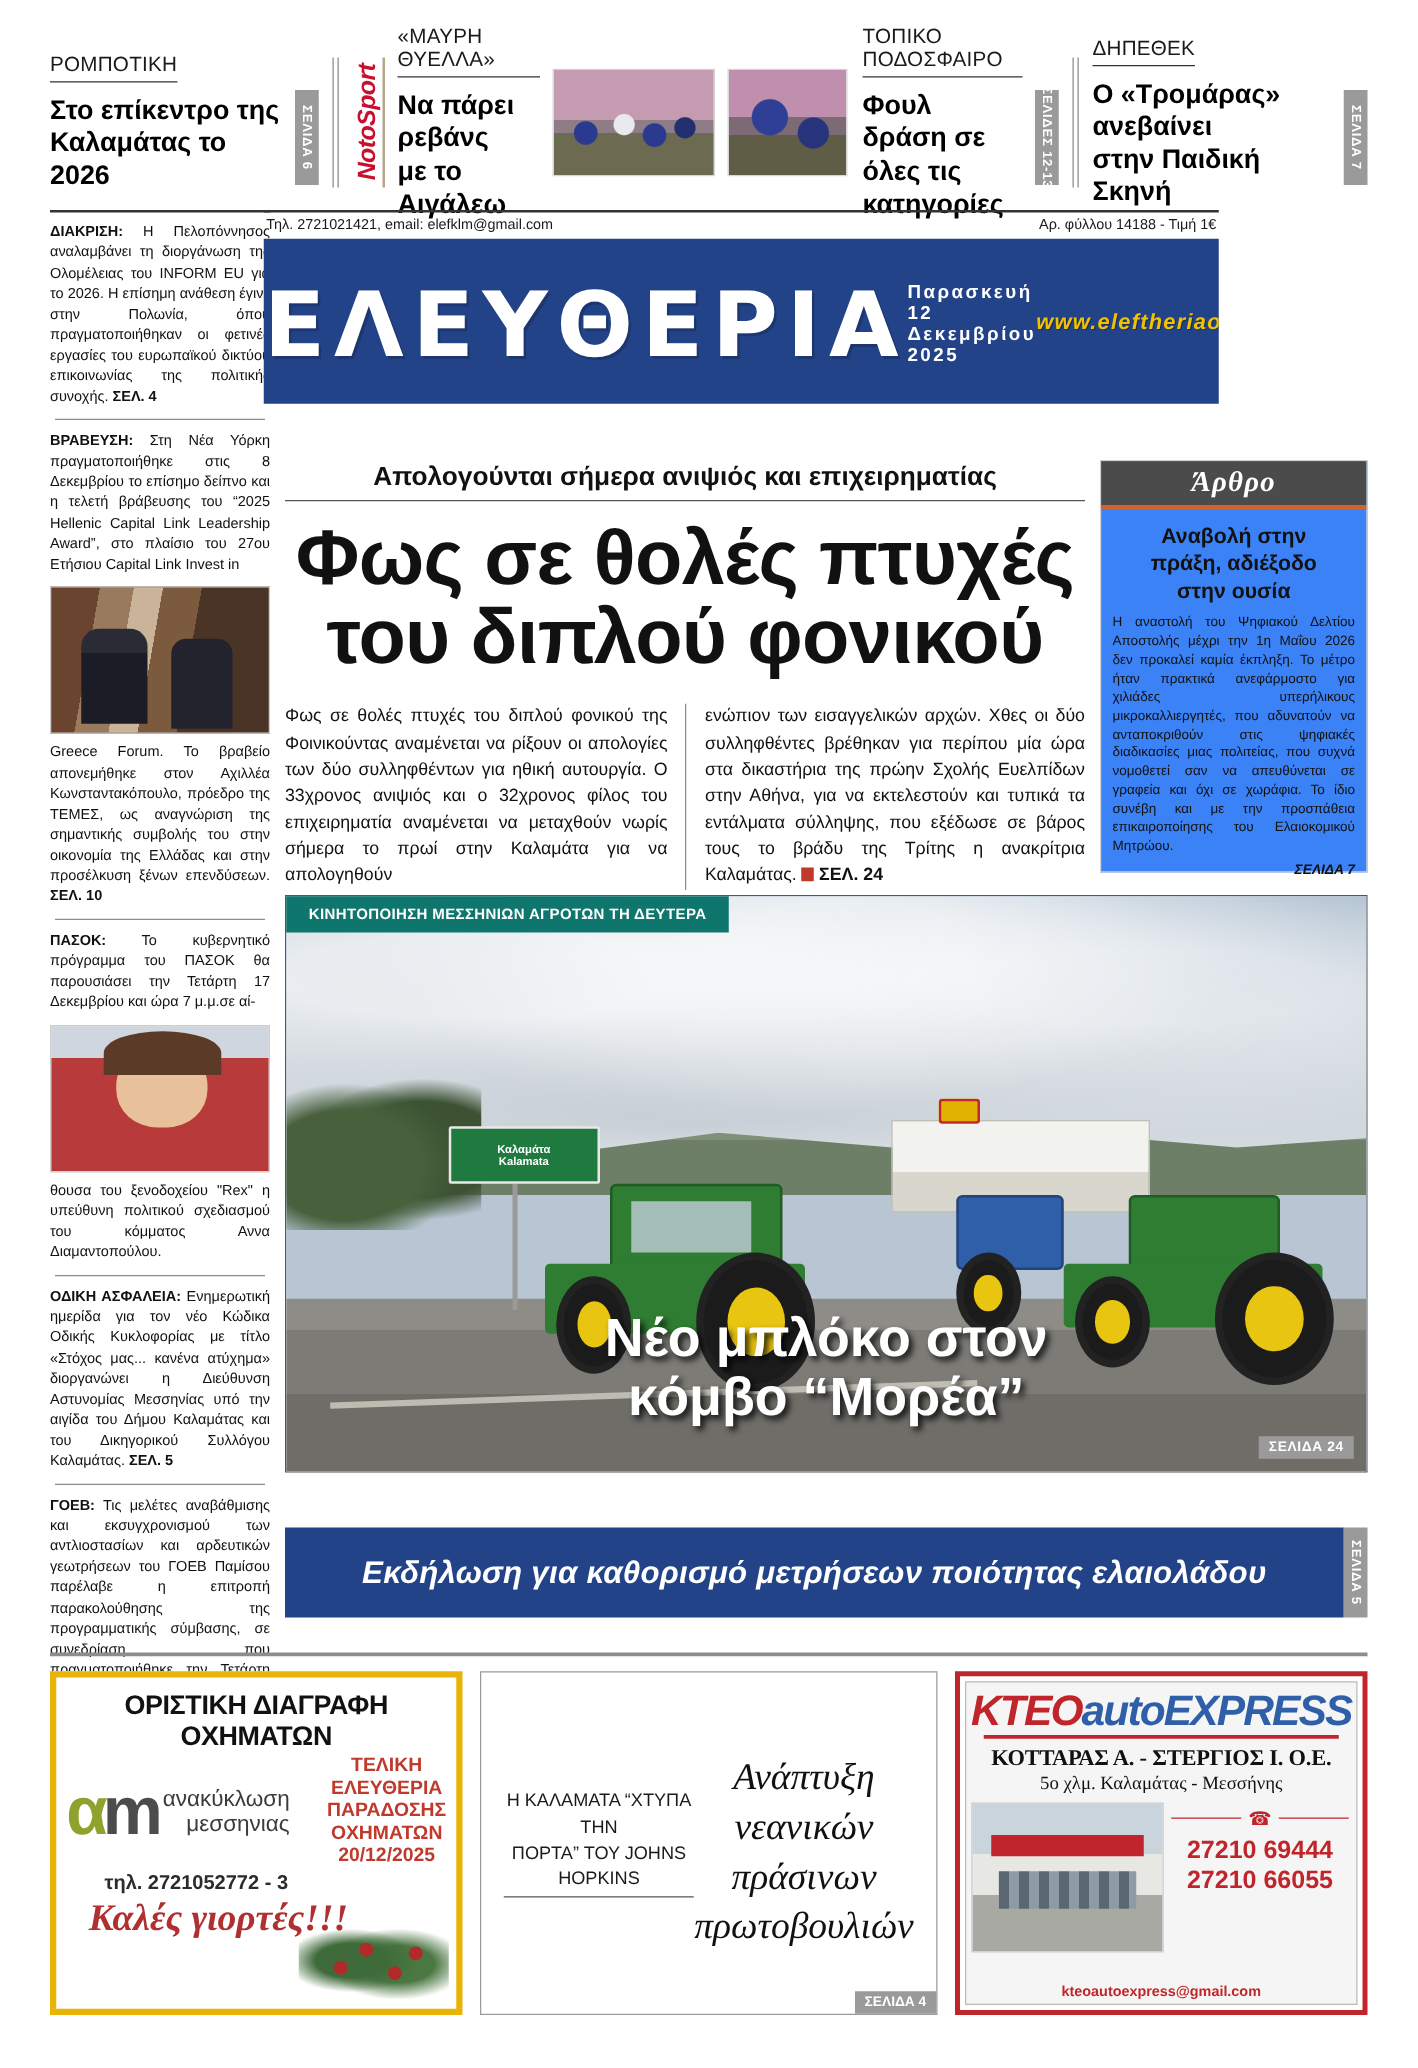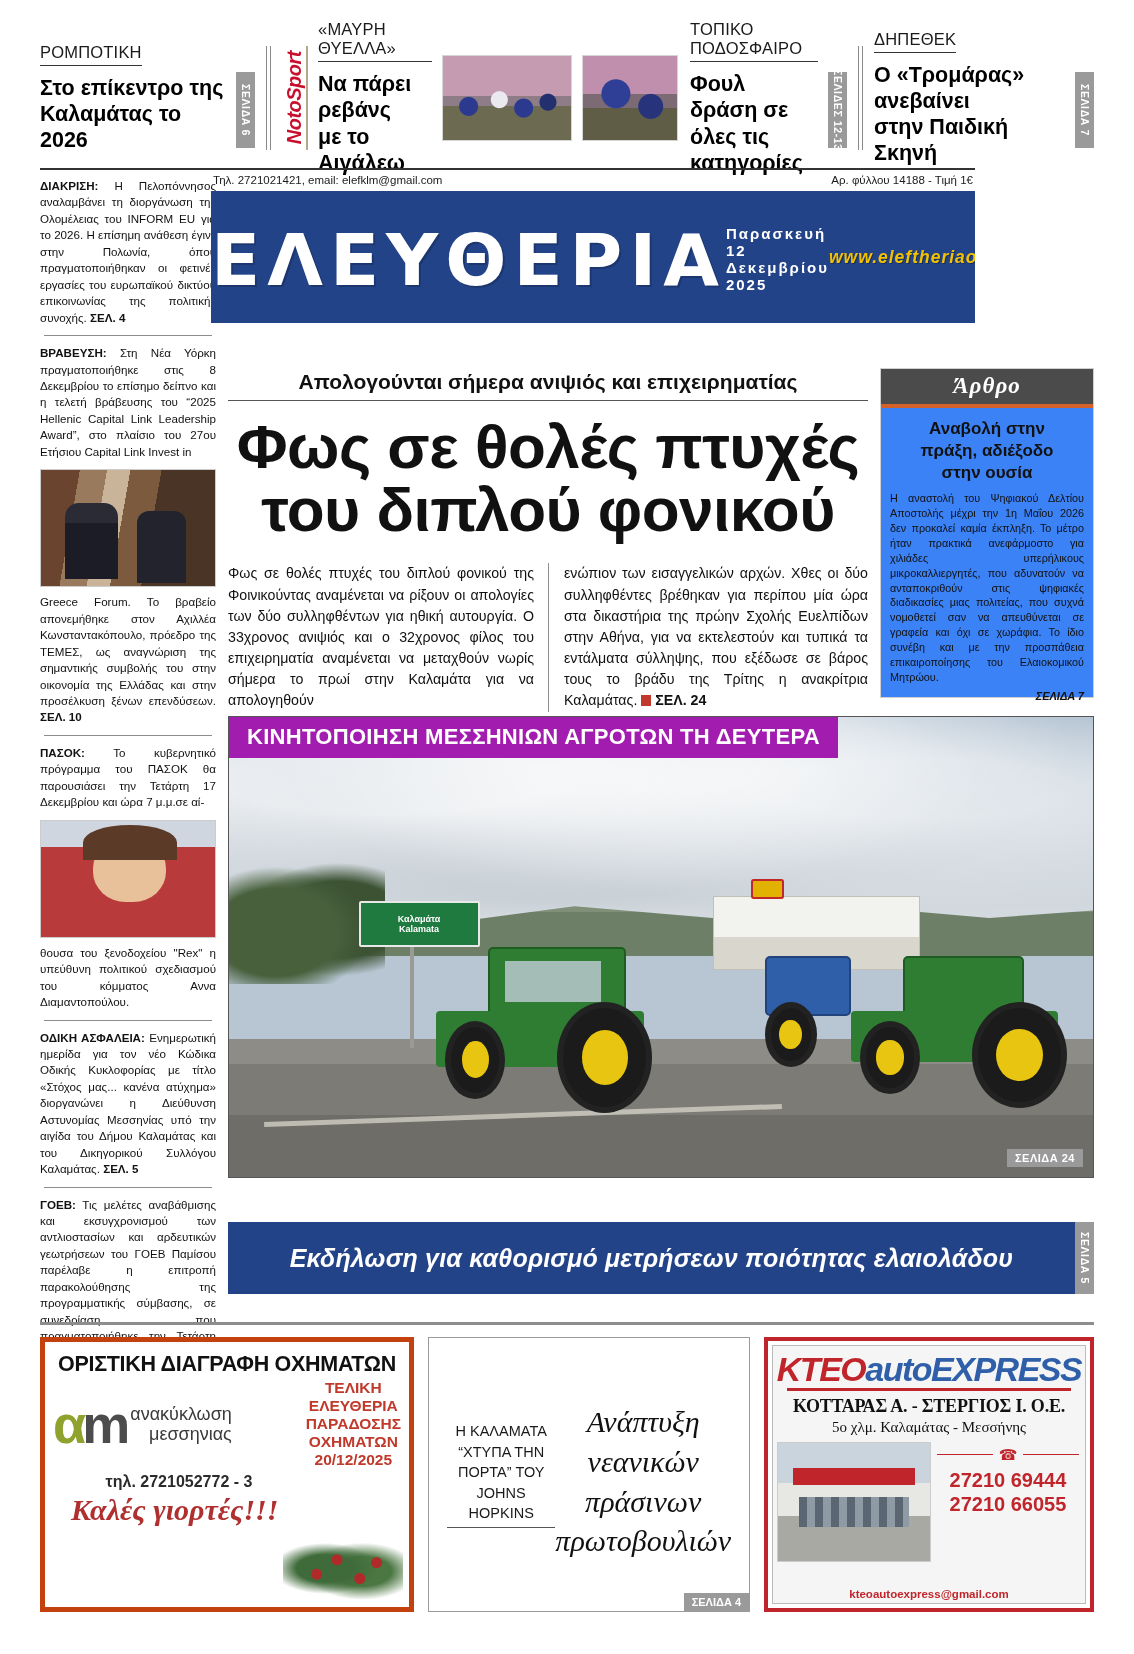--- a/index.html
+++ b/index.html
@@ -169,22 +169,22 @@
     text-align: right; font-size: 11px; font-weight: 700; font-style: italic;
     padding: 5px 9px 0 9px;
   }
 
   
   .feature {
     position: absolute; left: 228px; top: 716px; width: 866px; height: 462px;
     border: 1.5px solid #555;
   }
   .feat-label {
-    position: absolute; left: 0; top: 0; z-index: 6; background: #a21caf;
-    color: #fff; font-size: 22px; font-weight: 700; letter-spacing: .3px;
+    position: absolute; left: 0; top: 0; z-index: 6; background: #0f766e;
+    color: #fff; font-size: 12px; font-weight: 700; letter-spacing: .3px;
     padding: 7px 18px 8px 18px;
   }
   .feat-img {
     position: absolute; inset: 0;
     background:
       
       linear-gradient(#b8c6d4 0 0),
       #b8c6d4;
     overflow: hidden;
   }
@@ -245,21 +245,21 @@
   .bs-tab {
     width:19px; background:#9a9a9a; color:#fff; display:flex; align-items:center;
     justify-content:center;
   }
   .bs-tab span { writing-mode: vertical-rl; font-size:10.5px; font-weight:700; letter-spacing:.6px; }
 
   
   .ads { position:absolute; left:40px; top:1322px; width:1054px; height:290px;
          border-top: 3px solid #8d8d8d; padding-top: 12px; display:flex; gap:14px; }
   .ad { position:relative; }
-  .ad1 { width:374px; border:5px solid #c2410c; background:#fff; overflow:hidden; }
+  .ad1 { width:330px; border:5px solid #eab308; background:#fff; overflow:hidden; }
   .ad1-title { text-align:center; font-size:21.5px; font-weight:700; letter-spacing:-0.3px;
                margin-top:10px; color:#111; }
   .ad1-row { display:flex; align-items:center; padding:2px 8px 0 8px; }
   .ad1-logo { font-size:54px; font-weight:700; line-height:.9; letter-spacing:-4px; }
   .ad1-logo .g { color:#8fa22e; }
   .ad1-logo .d { color:#4c4c4c; }
   .ad1-recy { margin-left:4px; }
   .ad1-recy div { font-size:18px; color:#3b3b3b; line-height:1.12; }
   .ad1-recy div:nth-child(2) { text-align:right; }
   .ad1-red { color:#c0392b; font-size:15.5px; font-weight:700; text-align:center;
@@ -478,20 +478,24 @@
       <div class="wheel" style="left:38%; top:62%; width:11%; height:24%;"></div>
 
       <div class="t-cab" style="left:78%; top:52%; width:14%; height:17%;"></div>
       <div class="tractor" style="left:72%; top:64%; width:24%; height:11%;"></div>
       <div class="wheel" style="left:73%; top:66%; width:7%; height:16%;"></div>
       <div class="wheel" style="left:86%; top:62%; width:11%; height:23%;"></div>
 
       <div class="t-cab" style="left:62%; top:52%; width:10%; height:13%; background:#2f5fa8; border-color:#23447a;"></div>
       <div class="wheel" style="left:62%; top:62%; width:6%; height:14%;"></div>
 
+      <div class="feat-head">
+        <span>Νέο μπλόκο στον</span><br>
+        <span>κόμβο “Μορέα”</span>
+      </div>
       <div class="feat-page">ΣΕΛΙΔΑ 24</div>
     </div>
   </div>
 
   <div class="bluestrip">
     <div class="bs-main">Εκδήλωση για καθορισμό μετρήσεων ποιότητας ελαιολάδου</div>
     <div class="bs-tab">
         <span>ΣΕΛΙΔΑ 5</span>
       </div>
   </div>

